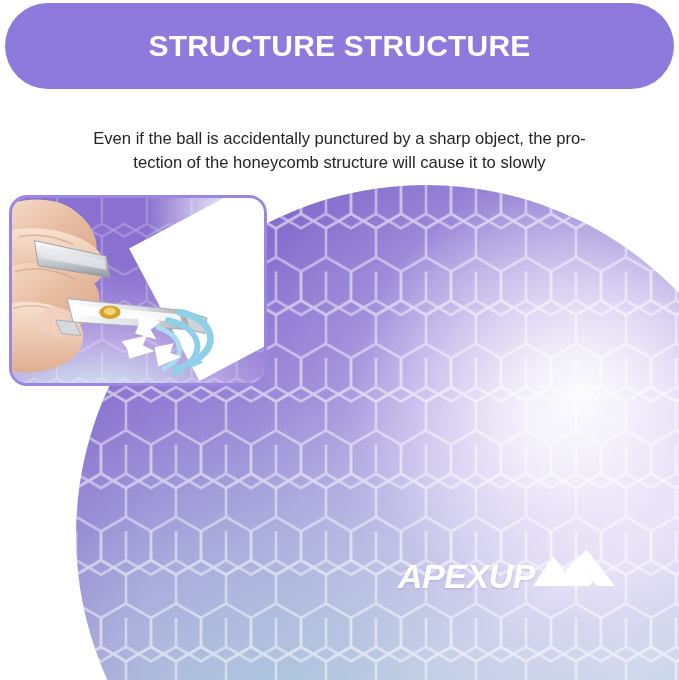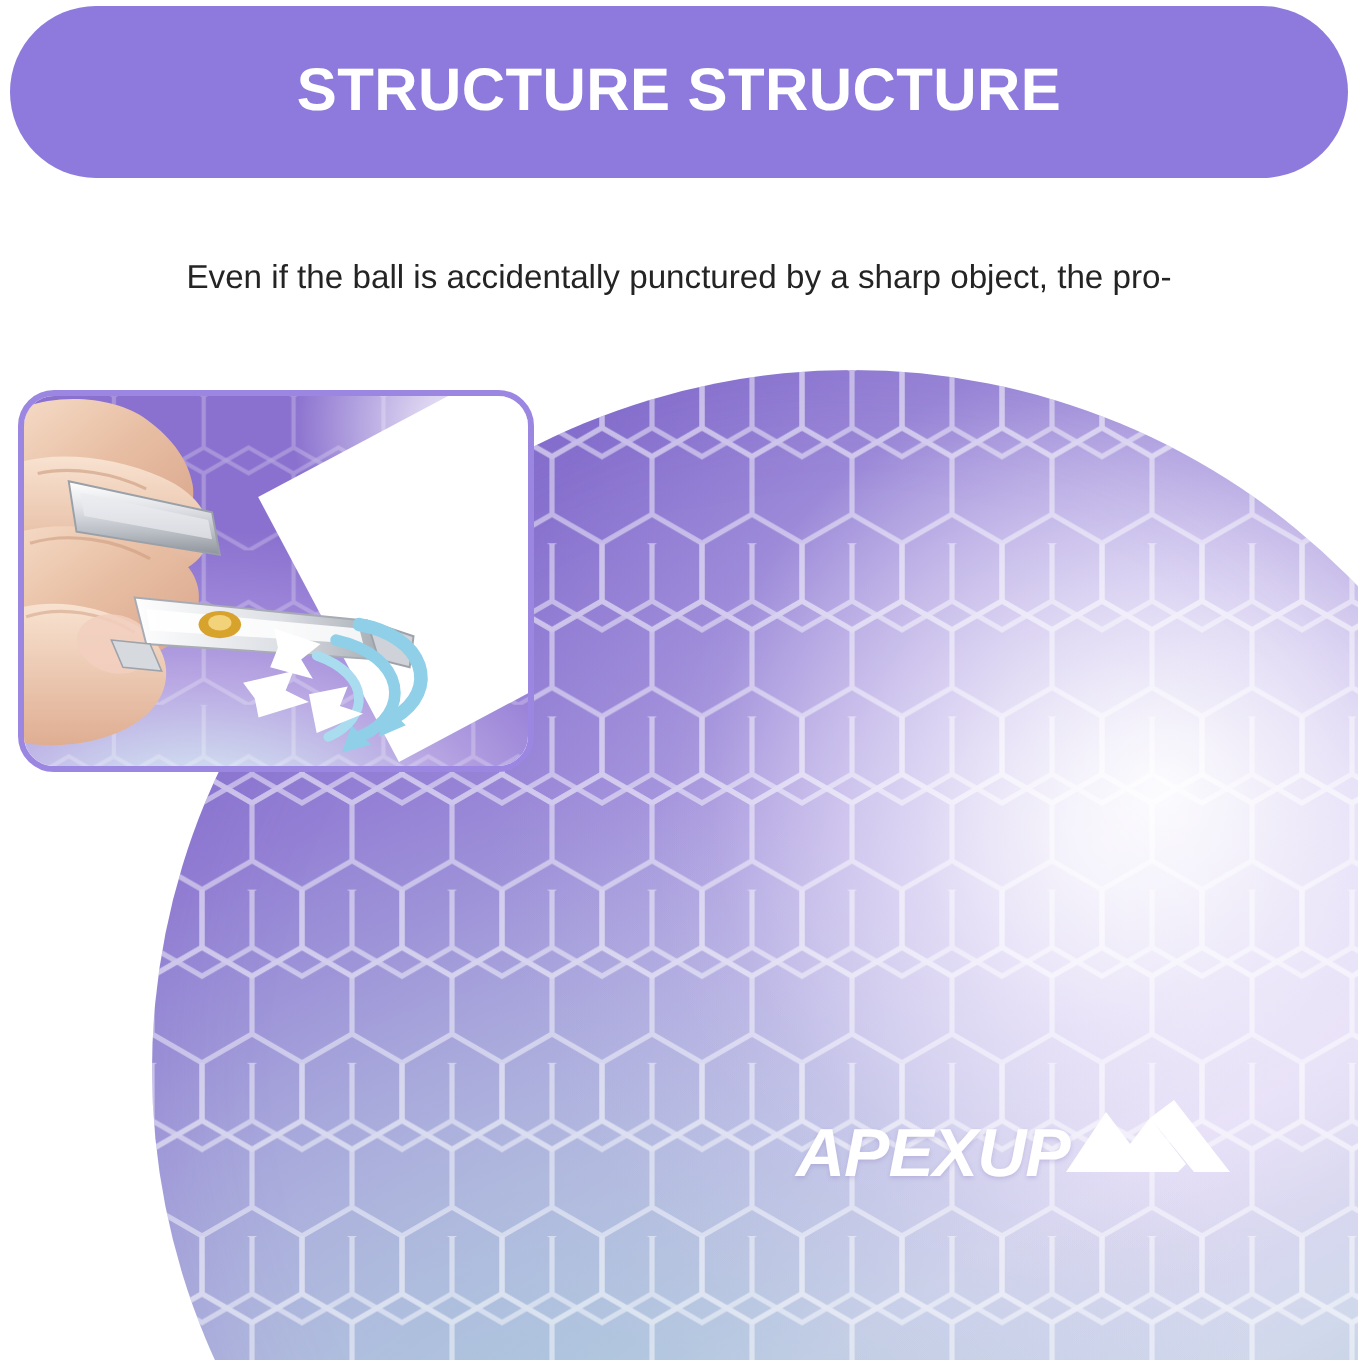--- a/index.html
+++ b/index.html
@@ -348,15 +348,16 @@
       </svg>
     </div>
   </div>
 
   <div class="header-banner">
     <div class="header-line">STRUCTURE STRUCTURE</div>
   </div>
 
   <div class="description">
     <span class="desc-line">Even if the ball is accidentally punctured by a sharp object, the pro-</span>
+    <span class="desc-line">tection of the honeycomb structure will cause it to slowly</span>
   </div>
 
 </div>
 
 </body></html>

